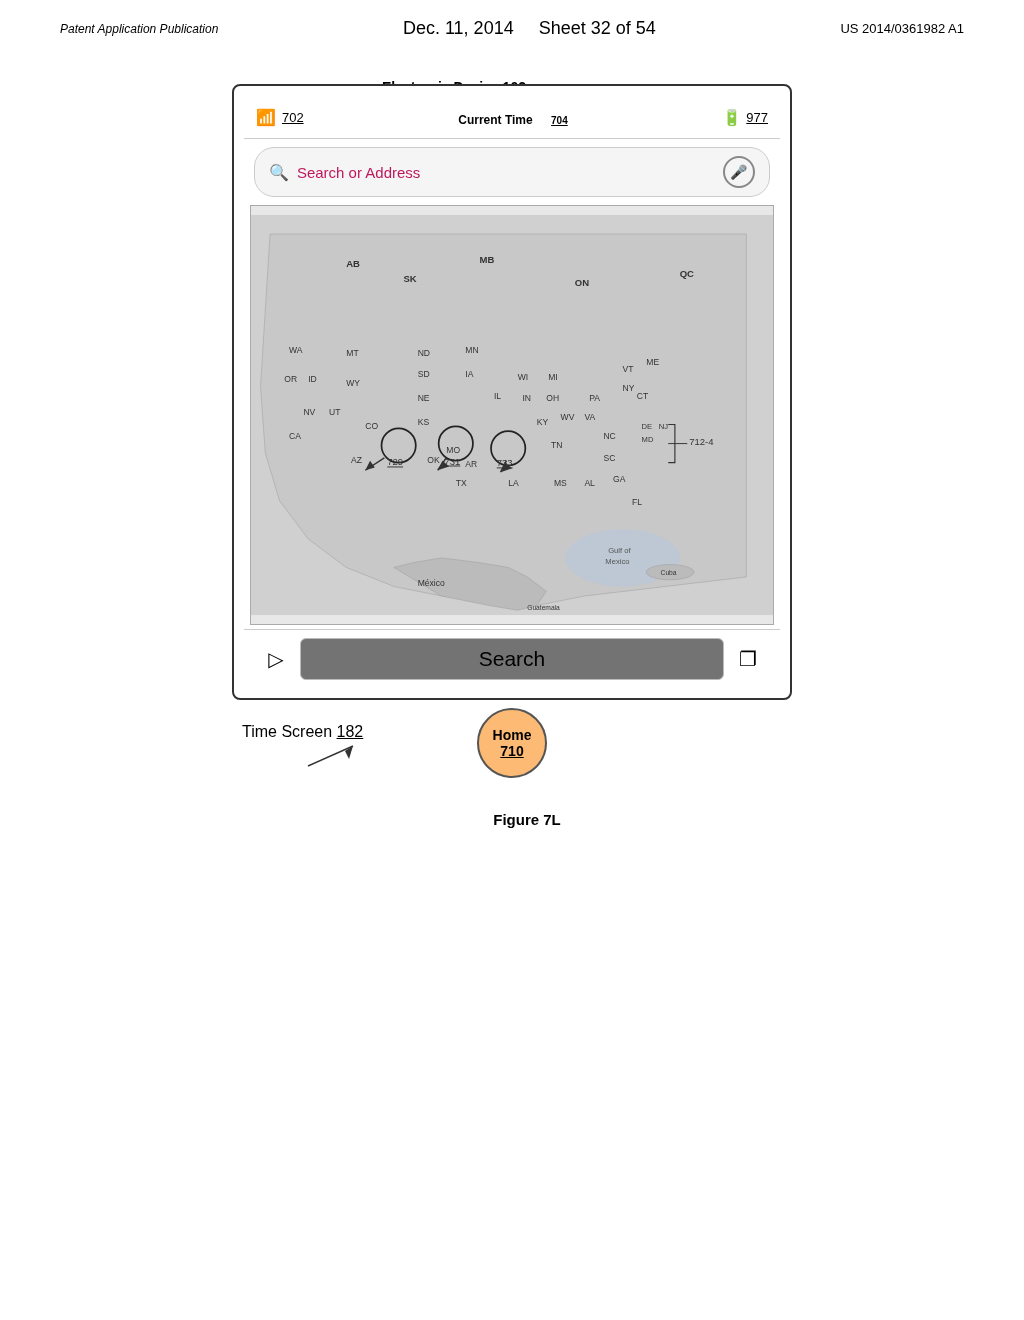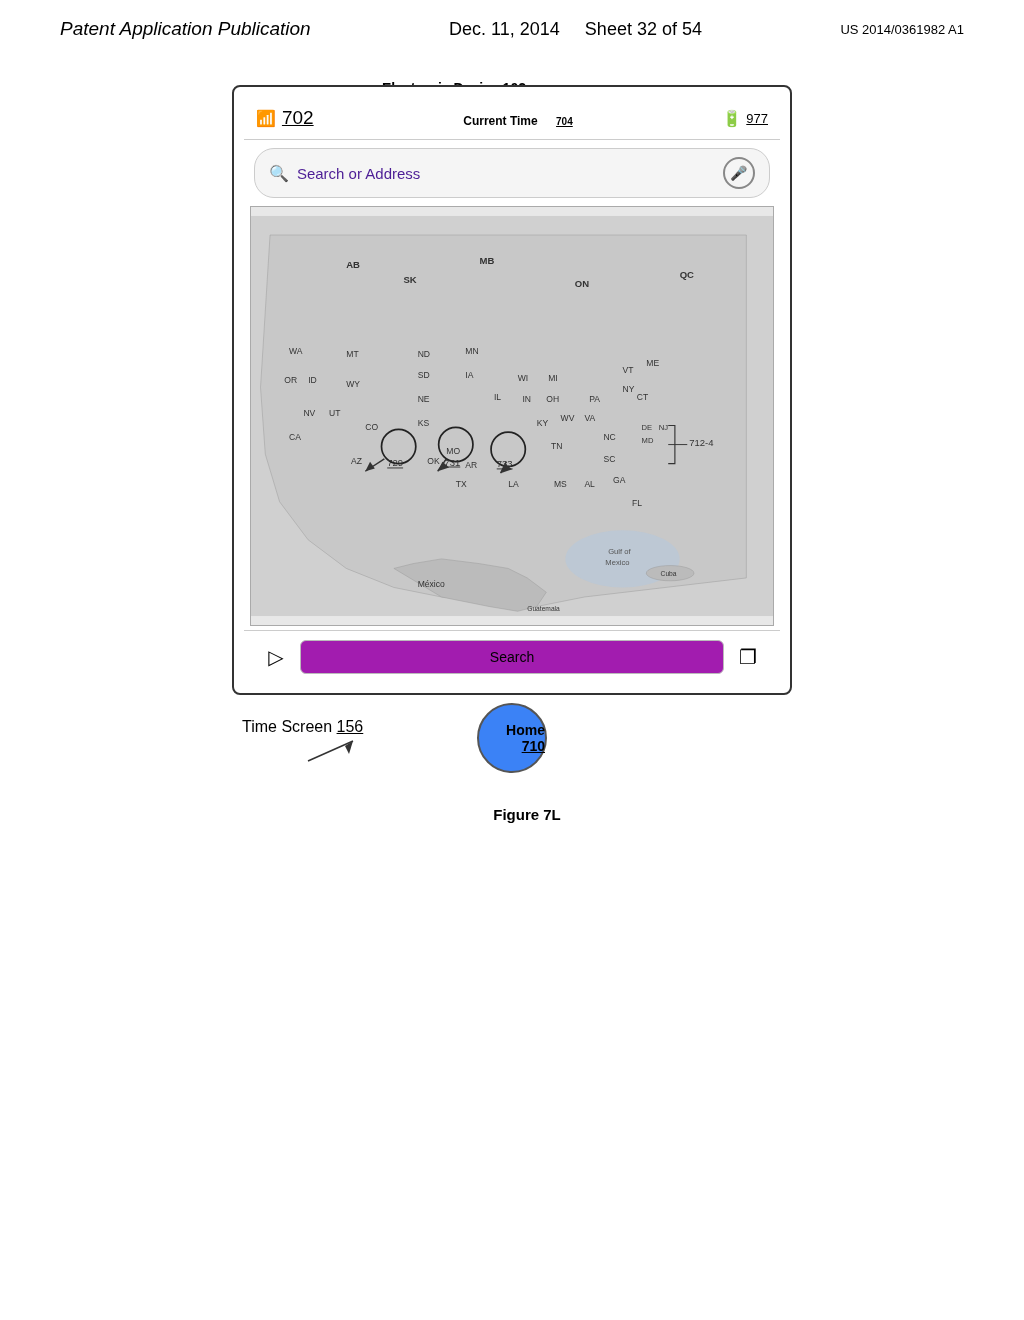--- a/index.html
+++ b/index.html
@@ -16,21 +16,21 @@
     .patent-header {
       display: flex;
       justify-content: space-between;
       align-items: center;
       padding: 18px 60px 10px 60px;
       font-size: 13px;
     }
 
     .patent-header-left {
       font-style: italic;
-      font-size: 19px;
+      font-size: 12px;
     }
 
     .patent-header-center {
       font-size: 18px;
     }
 
     .patent-header-right {
       font-size: 13px;
     }
 
@@ -92,21 +92,21 @@
       align-items: center;
       gap: 6px;
       font-size: 13px;
     }
 
     .wifi-icon {
       font-size: 16px;
     }
 
     .status-number {
-      font-size: 19px;
+      font-size: 13px;
       text-decoration: underline;
     }
 
     .status-center {
       font-size: 22px;
       font-weight: bold;
     }
 
     .status-right {
       display: flex;
@@ -137,21 +137,21 @@
       gap: 8px;
     }
 
     .search-icon {
       font-size: 16px;
       color: #555;
     }
 
     .search-placeholder {
       font-size: 15px;
-      color: #4c1d95;
+      color: #be185d;
     }
 
     .search-siri {
       width: 32px;
       height: 32px;
       border-radius: 50%;
       border: 2px solid #888;
       display: flex;
       align-items: center;
       justify-content: center;
@@ -190,25 +190,25 @@
       align-items: center;
       justify-content: center;
       font-size: 20px;
       cursor: pointer;
     }
 
     .toolbar-btn {
       flex: 1;
       margin: 0 4px;
       padding: 8px 0;
-      background: #a21caf;
+      background: #737373;
       border: 1px solid #bbb;
       border-radius: 6px;
       text-align: center;
-      font-size: 14px;
+      font-size: 21px;
       cursor: pointer;
     }
 
     
     .home-button-area {
       display: flex;
       justify-content: space-between;
       align-items: flex-start;
       width: 560px;
       margin-top: 8px;
@@ -225,26 +225,26 @@
       top: 0;
     }
 
     .home-button {
       width: 70px;
       height: 70px;
       border-radius: 50%;
       border: 2px solid #555;
       display: flex;
       flex-direction: column;
-      align-items: flex-end;
+      align-items: center;
       justify-content: center;
       font-size: 14px;
       font-weight: bold;
       cursor: pointer;
-      background: #3b82f6;
+      background: #fdba74;
     }
 
     
     .figure-label {
       font-size: 15px;
       font-weight: bold;
       text-align: center;
       margin-top: 40px;
       margin-left: 30px;
     }
@@ -405,21 +405,21 @@
       <div class="toolbar-icon-btn">
         <span>❐</span>
       </div>
     </div>
 
   </div>
 
   <div class="home-button-area">
     <div style="display:flex; align-items:flex-end; flex-direction:column; margin-top:15px; margin-left:10px;">
       <span>
-        <span>Time Screen</span>&nbsp;<span style="text-decoration:underline;">156</span>
+        <span>Time Screen</span>&nbsp;<span style="text-decoration:underline;">182</span>
       </span>
 
       <svg width="60" height="30" viewBox="0 0 60 30">
         <line x1="5" y1="25" x2="50" y2="5" stroke="#333" stroke-width="1.5"></line>
         <polygon points="50,5 42,10 46,18" fill="#333"></polygon>
       </svg>
     </div>
 
     <div class="home-button-container">
       <div class="home-button">

